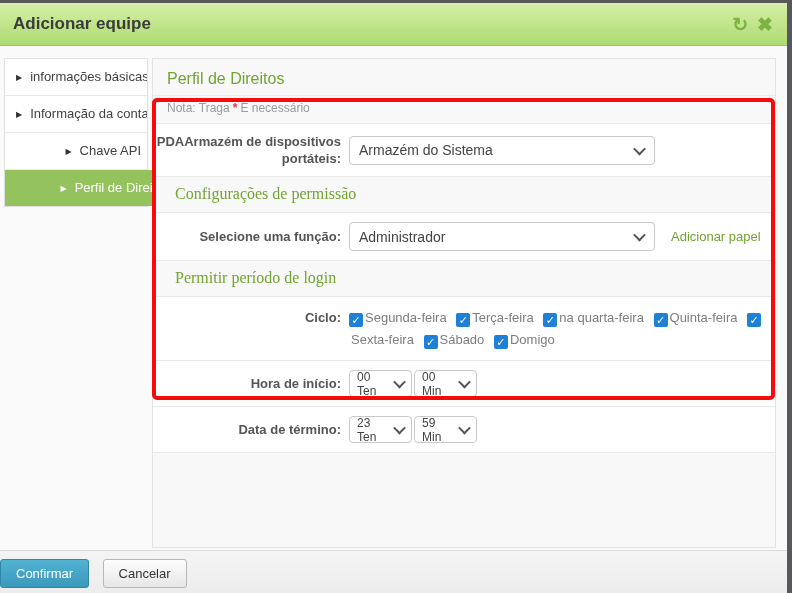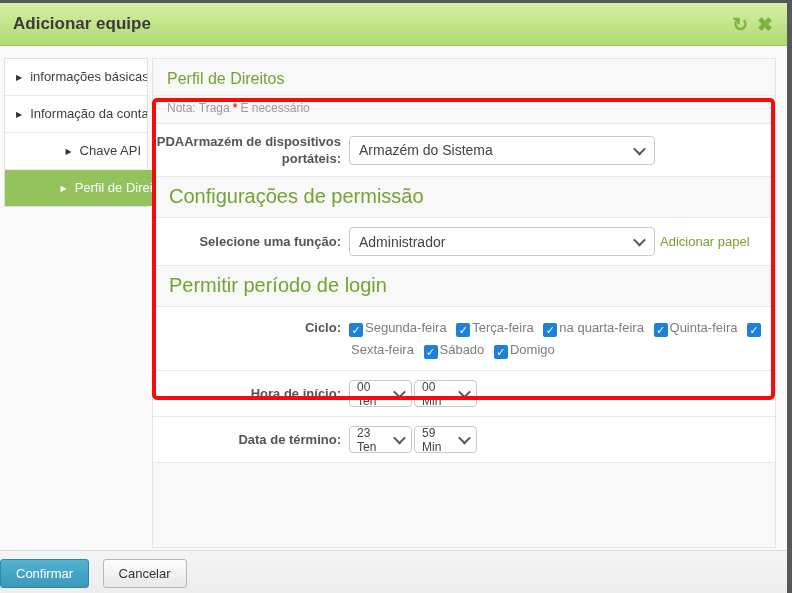--- a/index.html
+++ b/index.html
@@ -55,39 +55,39 @@
     border-bottom:1px solid #ececec;
   }
   .note{padding:5px 14px 8px;font-size:12px;color:#9a9a9a;}
   .note .star{color:var(--required_red,#e53935);font-weight:bold;margin:0 3px;}
   .row{
     background:#fff;border-top:1px solid #e9e9e9;border-bottom:1px solid #e9e9e9;
     display:flex;align-items:center;padding:9px 10px 9px 0;margin-bottom:-1px;
   }
   .row.top-align{align-items:flex-start;}
   .section-head{
-    padding:9px 16px;font-size:20px;color:var(--accent_green,#6f9e2e);
+    padding:9px 22px;font-size:16px;color:var(--accent_green,#6f9e2e);font-family:Liberation Serif, serif;
   }
   .flabel{
     width:188px;flex-shrink:0;text-align:right;margin-right:8px;
     font-size:13px;font-weight:bold;color:#555;line-height:17px;
   }
   .flabel span{display:block;}
   .sel{
     display:flex;align-items:center;justify-content:space-between;
     width:306px;height:29px;box-sizing:border-box;background:#fff;
     border:1px solid #c9c9c9;border-radius:4px;padding:0 10px 0 9px;
     font-size:14px;color:#444;cursor:pointer;flex-shrink:0;
   }
   .sel.small{width:63px;height:27px;font-size:12px;padding:0 7px 0 7px;margin-right:2px;}
   .chev{
     width:7px;height:7px;border-right:2px solid #555;border-bottom:2px solid #555;
     transform:rotate(45deg) translate(-1px,-1px);flex-shrink:0;margin-left:6px;
   }
-  .add-link{font-size:13px;color:var(--accent_green,#71a431);margin-left:5px;cursor:pointer;}
+  .add-link{font-size:13px;color:var(--accent_green,#71a431);margin-left:16px;cursor:pointer;}
 
   
   .days{font-size:13px;line-height:22px;color:#7d7d7d;white-space:nowrap;padding-top:1px;}
   .cb{
     display:inline-block;width:14px;height:14px;background:var(--checkbox_blue,#1e80d7);
     border-radius:2px;color:#fff;font-size:11px;line-height:14px;text-align:center;
     vertical-align:-2px;cursor:pointer;
   }
   .dlabel{margin:0 6px 0 2px;cursor:default;}
 

